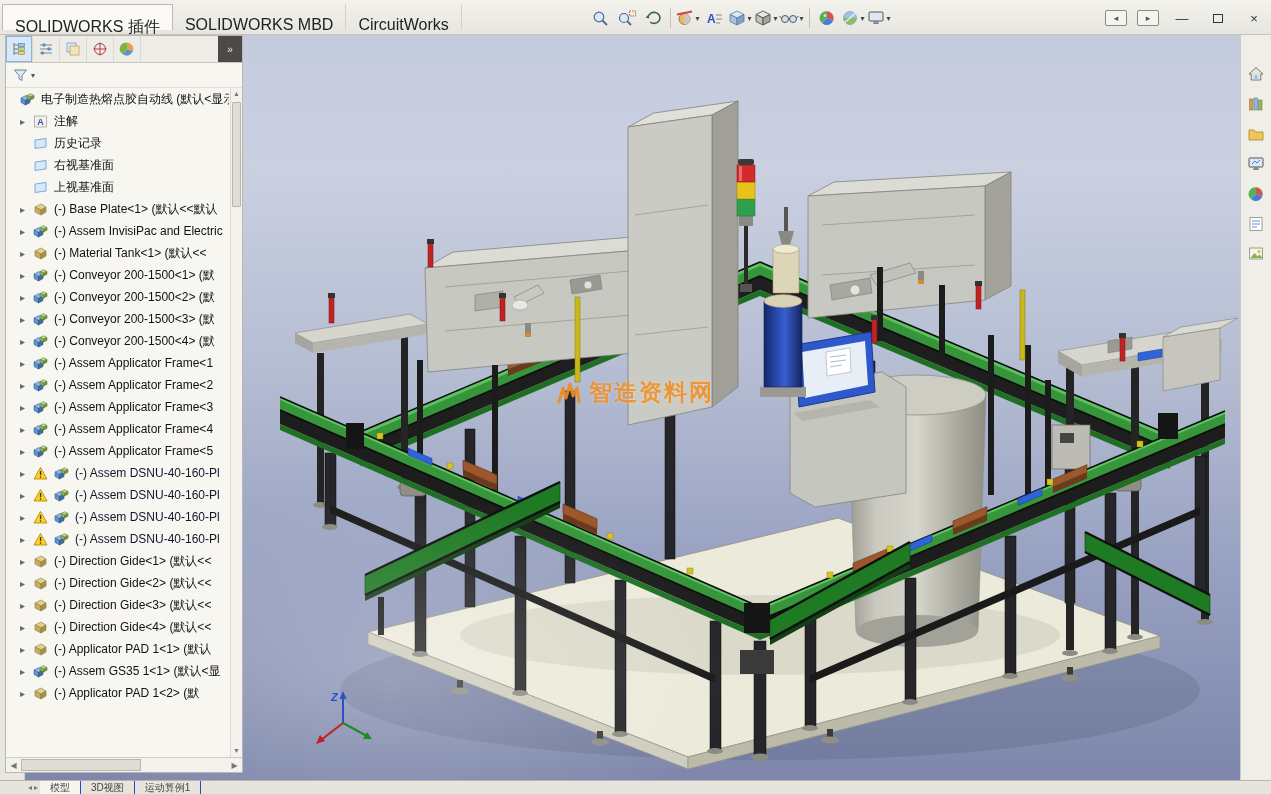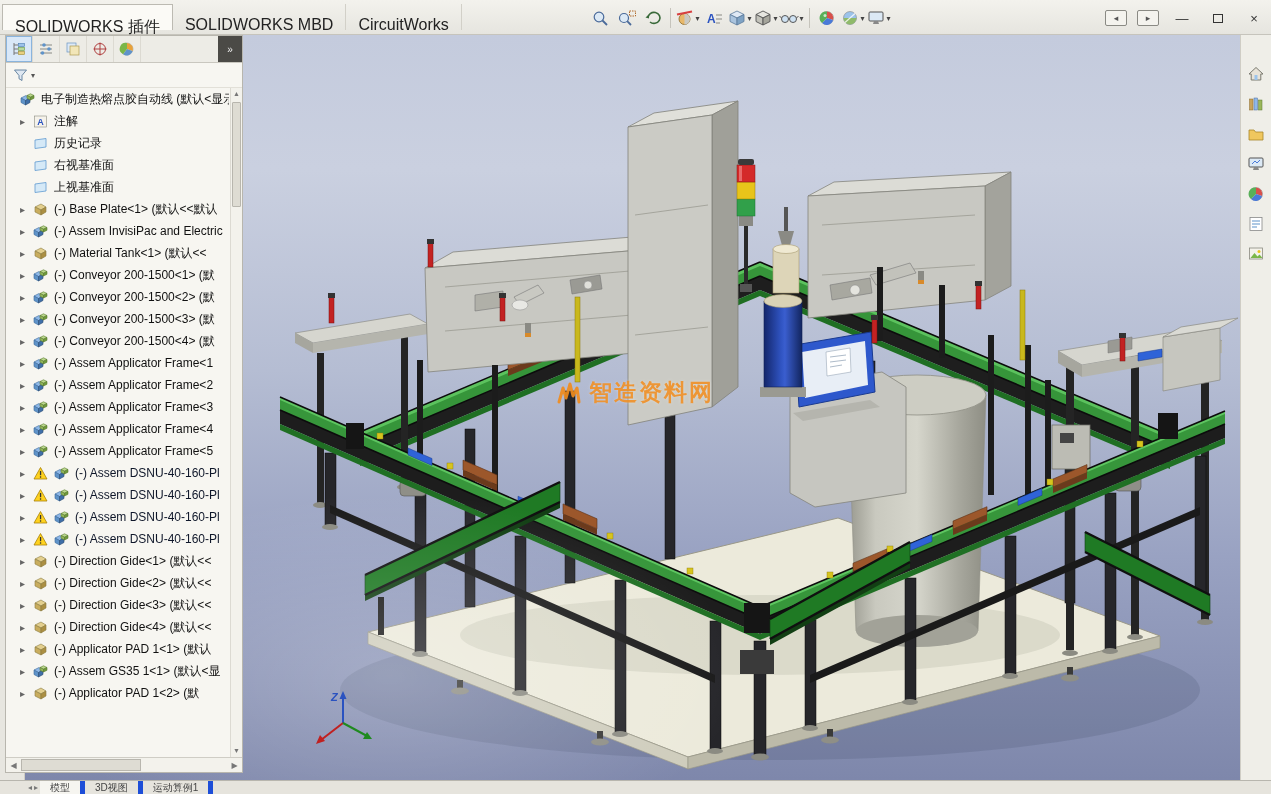--- a/index.html
+++ b/index.html
@@ -80,21 +80,21 @@
     border:1px solid #b8b6ae; border-radius:1px; }
   .hsb { height:15px; border-top:1px solid #cfcdc5; background:#f3f2ec; display:flex; align-items:center; }
   .hsb .harr { width:15px; text-align:center; font-size:8px; color:#777; }
   .hsb .track { flex:1; position:relative; height:100%; }
   .hsb .hthumb { position:absolute; left:0; top:1px; bottom:1px; width:120px; background:#dedcd3; border:1px solid #b8b6ae; }
 
   
   .bottombar { position:absolute; left:0; right:0; bottom:0; height:14px; background:#e6e4dd;
     border-top:1px solid #b8b6ae; display:flex; align-items:center; font-size:10px; color:#444; }
   .bb-nav { margin-left:28px; font-size:8px; color:#777; letter-spacing:2px; }
-  .btab { padding:0 10px; border-right:5px solid #1d4ed8; height:100%; display:flex; align-items:center; }
+  .btab { padding:0 10px; border-right:1px solid #1d4ed8; height:100%; display:flex; align-items:center; }
   .btab.active { background:#f6f5f0; }
 </style>
 </head>
 <body>
 
 <div class="app">
 
   <div class="titlebar">
     <div class="menutabs">
       <div class="mtab active">SOLIDWORKS 插件</div>

